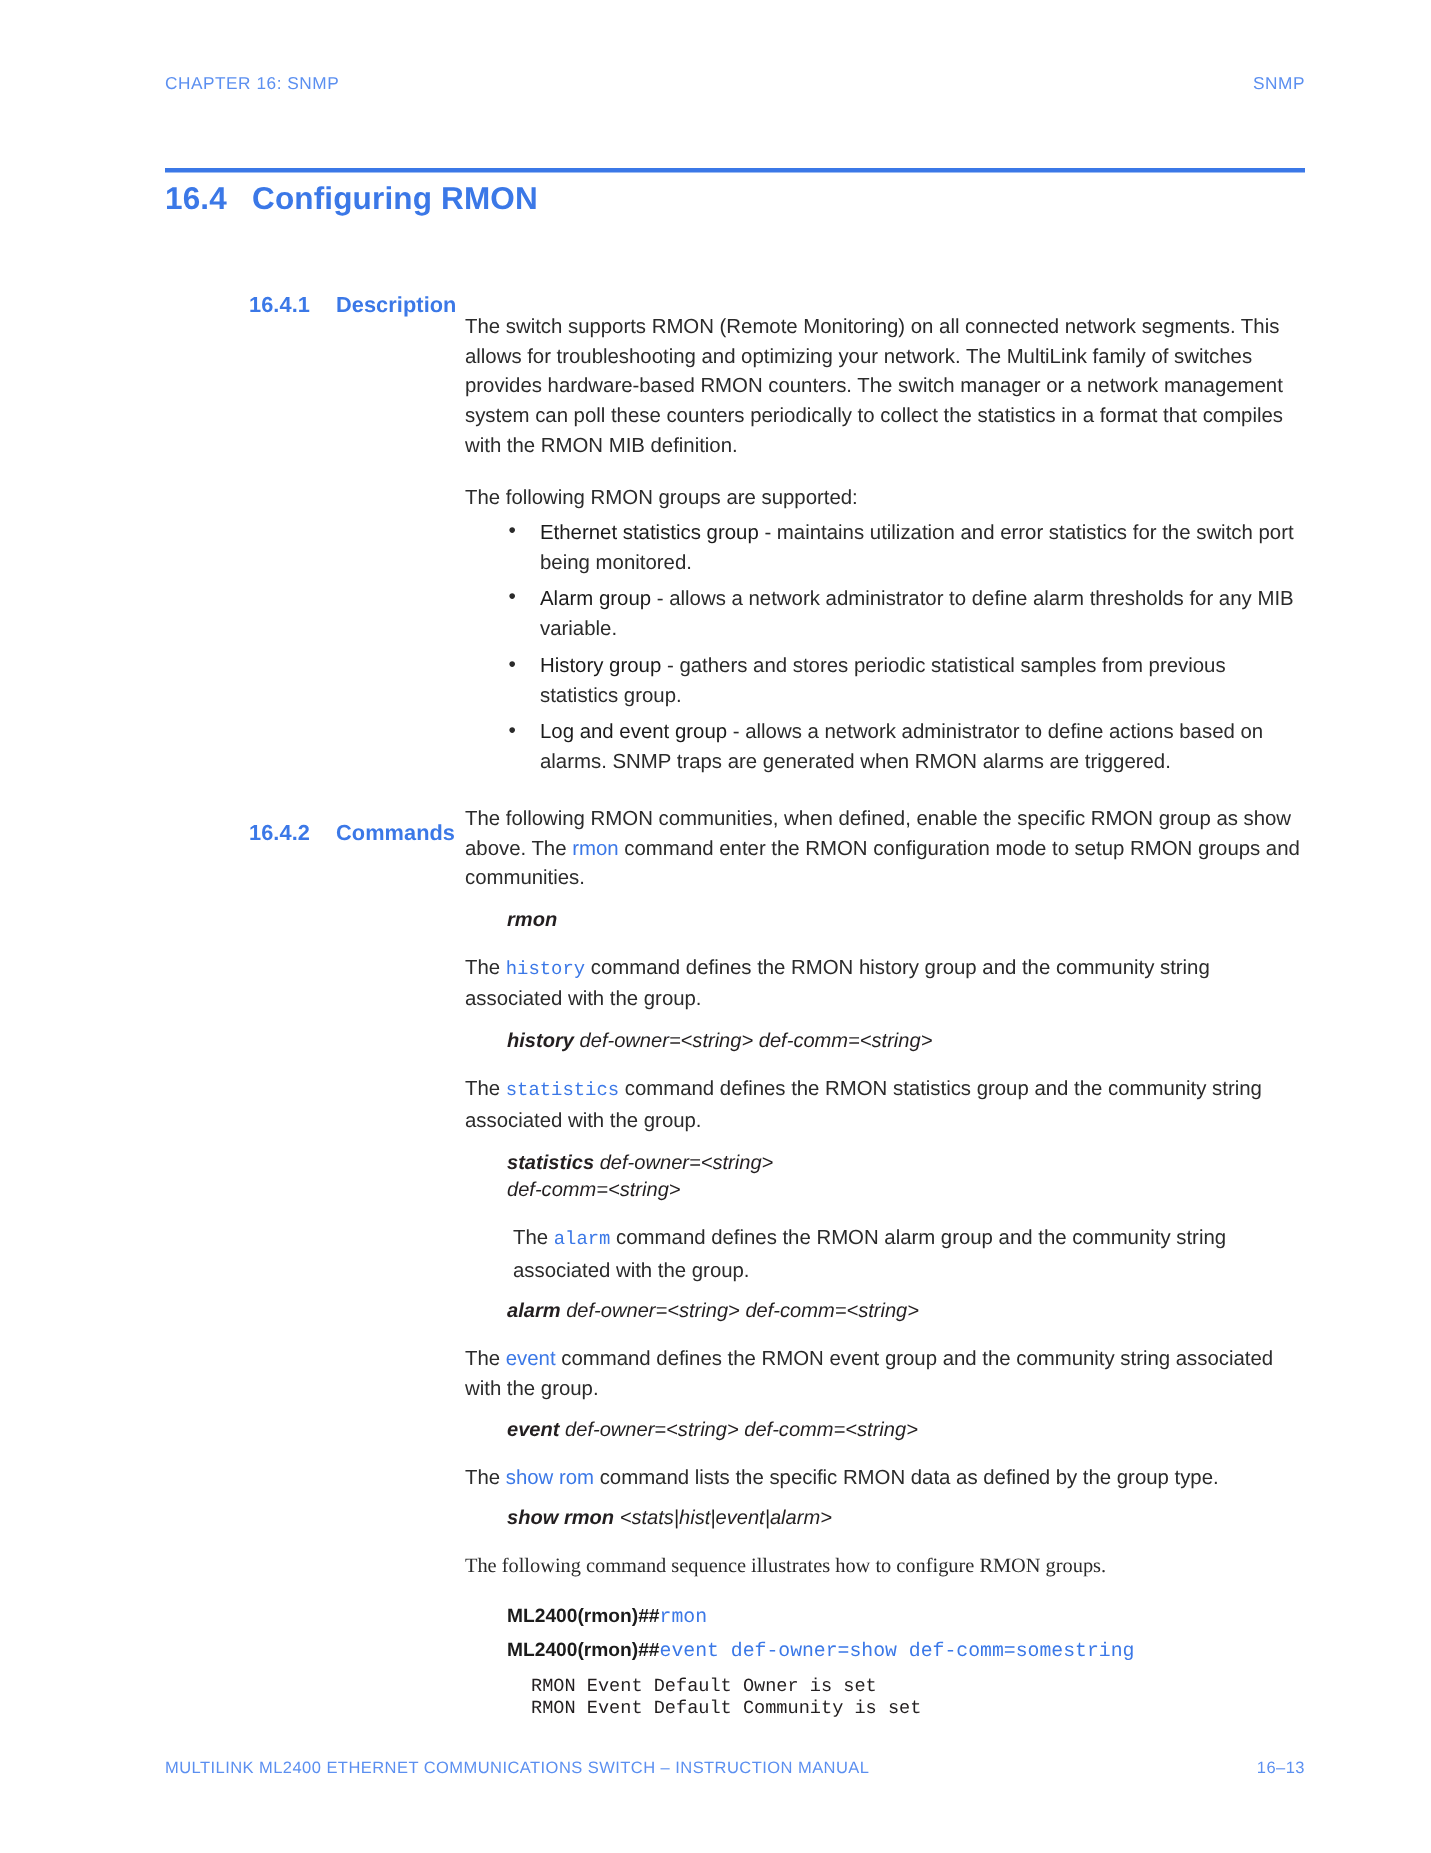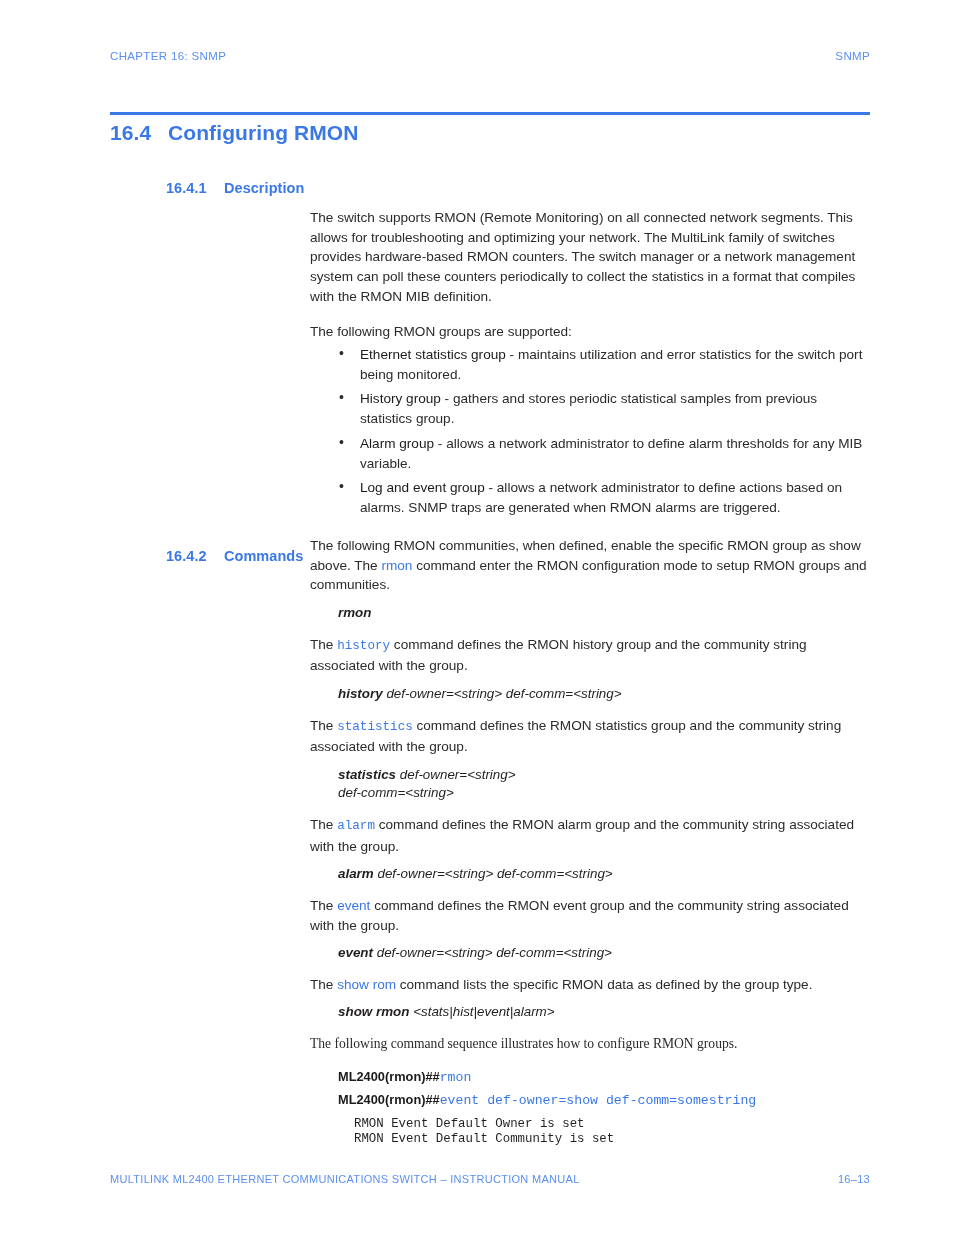--- a/index.html
+++ b/index.html
@@ -186,42 +186,42 @@
     <span class="right">SNMP</span>
   </div>
 
   <div class="rule"></div>
 
   <div class="h1">
     <span class="num">16.4</span>
     <span class="label">Configuring RMON</span>
   </div>
 
-  <div class="head-col" style="top:180px;">
+  <div class="head-col" style="top:196px;">
     <div class="h2">
       <span class="num">16.4.1</span>
       <span class="label">Description</span>
     </div>
   </div>
 
   <div class="body-col" style="top:208px;">
     <p class="para">The switch supports RMON (Remote Monitoring) on all connected network segments. This allows for troubleshooting and optimizing your network. The MultiLink family of switches provides hardware-based RMON counters. The switch manager or a network management system can poll these counters periodically to collect the statistics in a format that compiles with the RMON MIB definition.</p>
     <p class="para">The following RMON groups are supported:</p>
   </div>
 
   <div class="body-col" style="top:345px; left:330px; width:538px;">
     <ul class="bullets">
       <li>
         <b>Ethernet statistics group</b><span> - maintains utilization and error statistics for the switch port being monitored.</span>
       </li>
       <li>
+        <b>Alarm group</b><span> - allows a network administrator to define alarm thresholds for any MIB variable.</span>
+      </li>
+      <li>
         <b>History group</b><span> - gathers and stores periodic statistical samples from previous statistics group.</span>
-      </li>
-      <li>
-        <b>Alarm group</b><span> - allows a network administrator to define alarm thresholds for any MIB variable.</span>
       </li>
       <li>
         <b>Log and event group</b><span> - allows a network administrator to define actions based on alarms. SNMP traps are generated when RMON alarms are triggered.</span>
       </li>
     </ul>
   </div>
 
   <div class="head-col" style="top:548px;">
     <div class="h2">
       <span class="num">16.4.2</span>
@@ -243,21 +243,21 @@
       <b>history</b><span> def-owner=&lt;string&gt; def-comm=&lt;string&gt;</span>
     </div>
 
     <p class="para" style="margin-top:12px;"><span>The </span><code class="cli">statistics</code><span> command defines the RMON statistics group and the community string associated with the group.</span></p>
 
     <div class="syntax">
       <div><b>statistics</b><span> def-owner=&lt;string&gt;</span></div>
       <div>def-comm=&lt;string&gt;</div>
     </div>
 
-    <p class="para" style="margin-top:12px;"><span>The </span><code class="cli">alarm</code><span> command defines the RMON alarm group and the community string associated with the group.</span></p>
+    <p class="para" style="margin-top:12px;margin-left:32px;"><span>The </span><code class="cli">alarm</code><span> command defines the RMON alarm group and the community string associated with the group.</span></p>
 
     <div class="syntax">
       <b>alarm</b><span> def-owner=&lt;string&gt; def-comm=&lt;string&gt;</span>
     </div>
 
     <p class="para" style="margin-top:12px;"><span>The </span><code class="cli-prop">event</code><span> command defines the RMON event group and the community string associated with the group.</span></p>
 
     <div class="syntax">
       <b>event</b><span> def-owner=&lt;string&gt; def-comm=&lt;string&gt;</span>
     </div>

